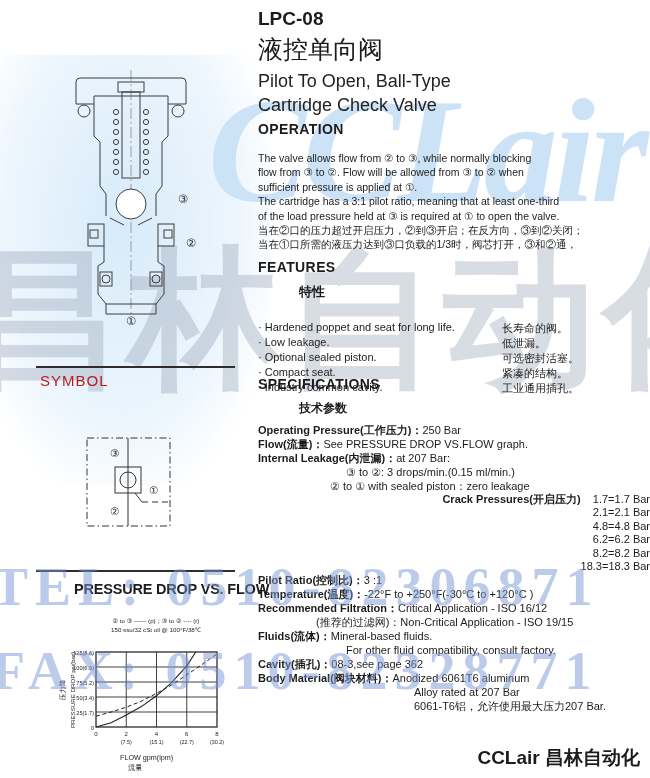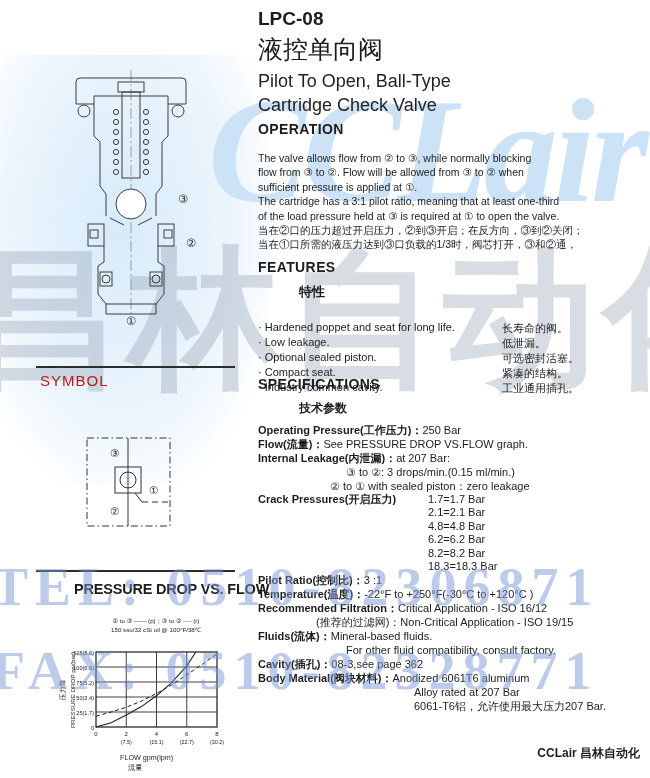--- a/index.html
+++ b/index.html
@@ -27,26 +27,26 @@
   .sec-head{font-size:14px;font-weight:bold;letter-spacing:.4px;}
   .sec-sub{font-size:13px;font-weight:bold;margin-top:8px;padding-left:41px;}
   .txt{font-size:10.5px;line-height:14.4px;white-space:nowrap;}
   .feat-row{position:relative;height:15px;white-space:nowrap;font-size:11px;}
   .feat-zh{position:absolute;left:244px;top:0;}
   .spec-line{font-size:11px;line-height:14px;white-space:nowrap;}
   .spec-line b{font-weight:bold;}
   .spec-line .nb{font-weight:normal;}
   .ind58{padding-left:58px;}  .ind72{padding-left:72px;}
   .ind88{padding-left:88px;}  .ind156{padding-left:156px;}
-  .crack{font-size:11px;line-height:13.4px;white-space:nowrap;}
+  .crack{font-size:11px;line-height:13.4px;white-space:nowrap;text-align:right;}
   .crack .cl{display:inline-block;width:170px;vertical-align:top;font-weight:bold;}
   .crack .cv{display:inline-block;vertical-align:top;}
   .symbol-head{font-size:15px;letter-spacing:1px;color:#b91c1c;}
   .chart-head{font-size:14.5px;font-weight:bold;letter-spacing:-.2px;}
-  .footer{font-size:12px;font-weight:bold;}
+  .footer{font-size:19px;font-weight:bold;}
   svg text{font-family:"Liberation Sans",sans-serif;fill:#1c1c1c;}
 </style>
 </head>
 <body>
 
 <div id="page">
 
   <div class="abs wm wm-wash"></div>
   <div class="abs wm wm-logo">CCLair</div>
   <div class="abs wm wm-cn">昌林自动化</div>

